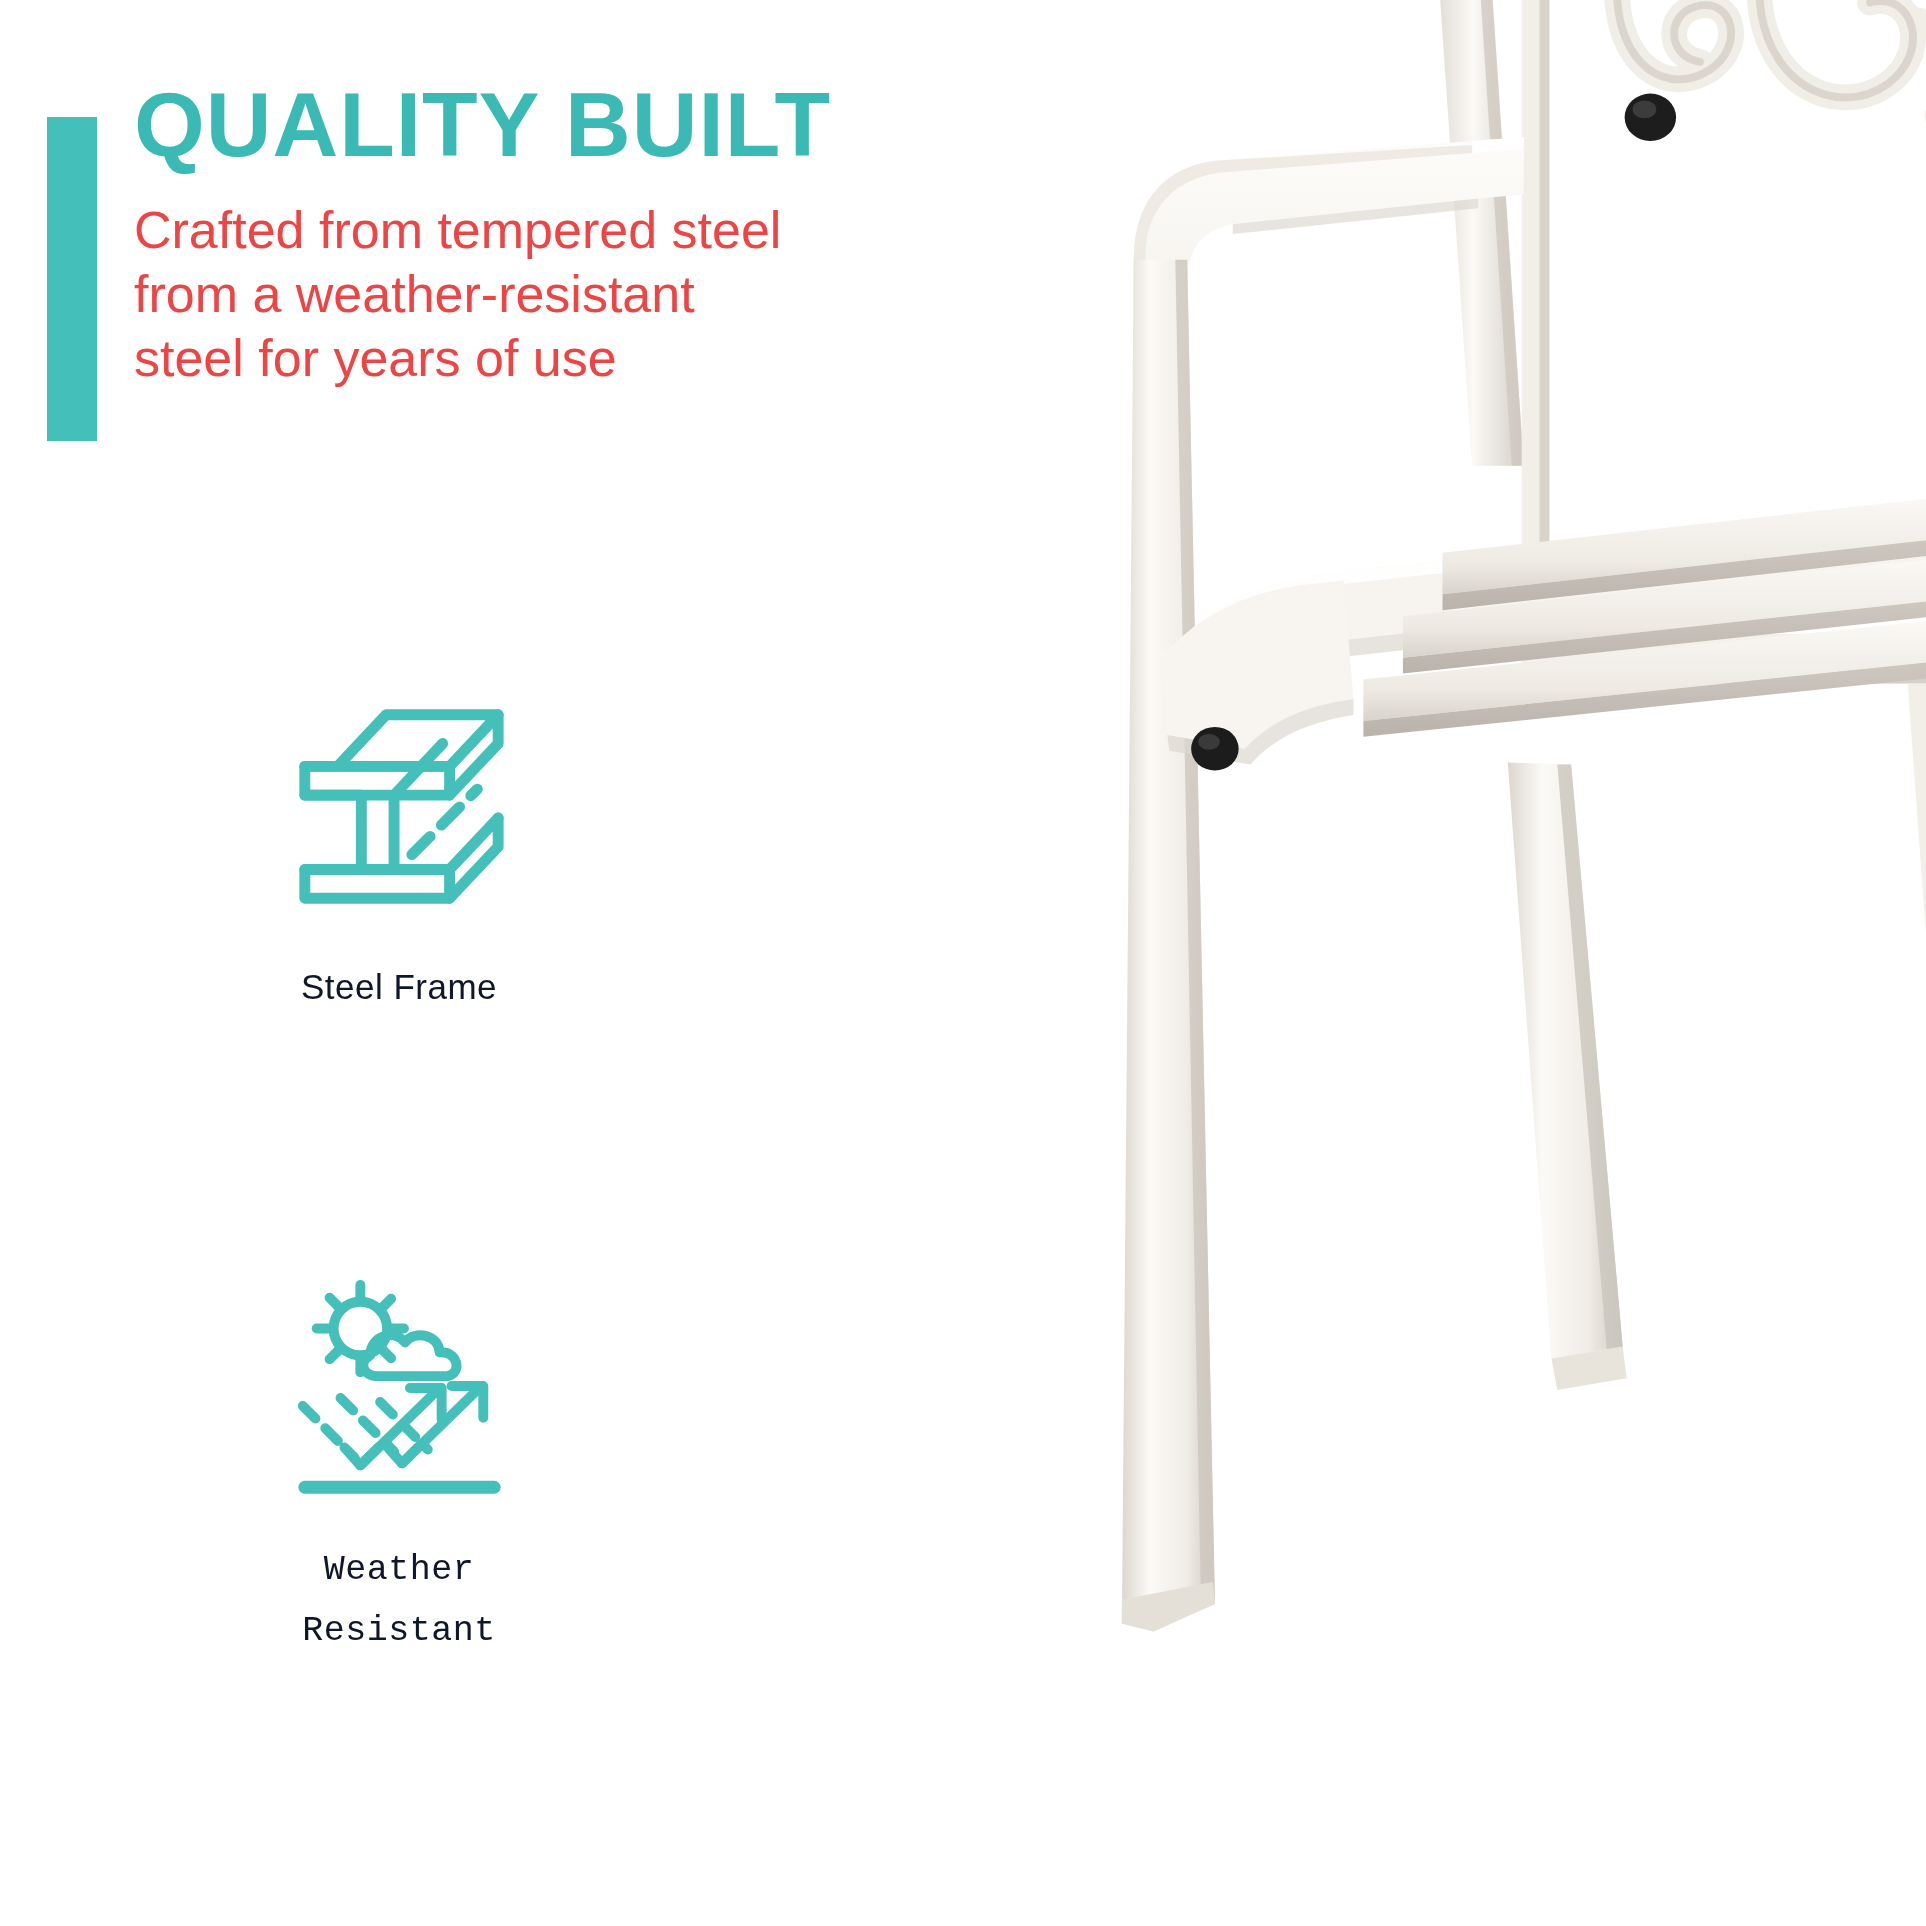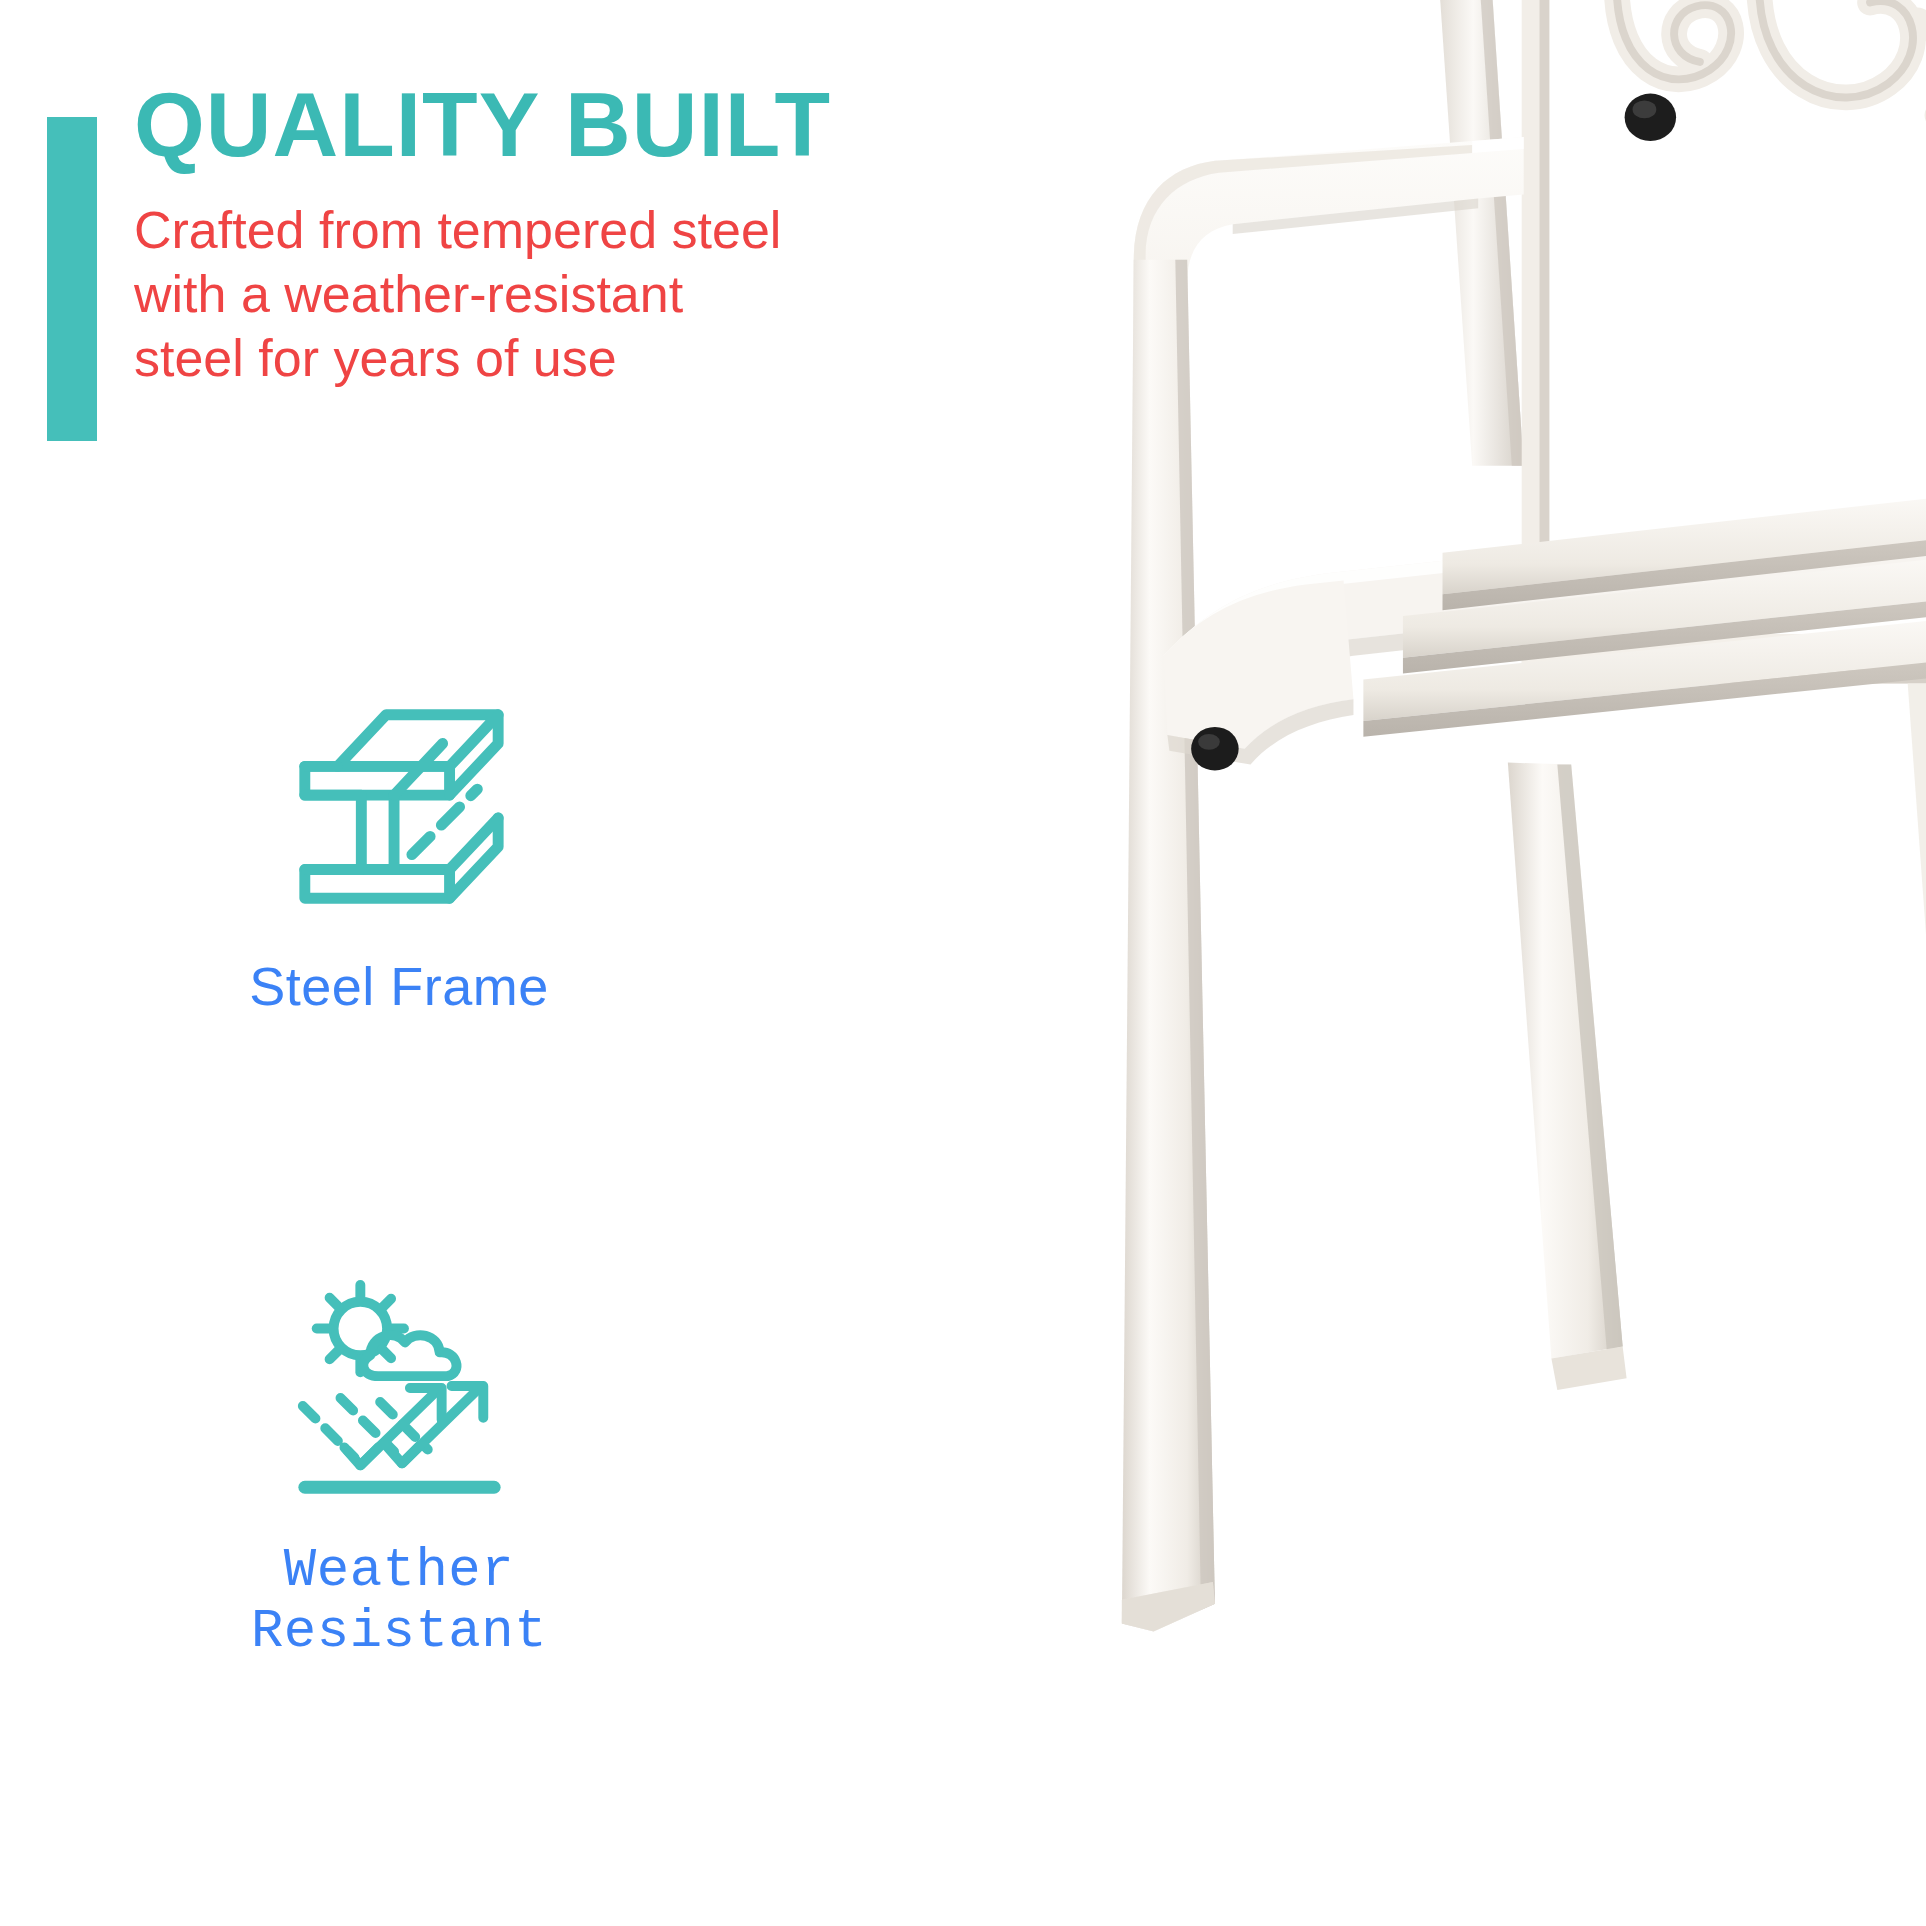--- a/index.html
+++ b/index.html
@@ -64,22 +64,22 @@
 
   .feature-icon {
     width: 614px;
     height: 233px;
     display: flex;
     align-items: center;
     justify-content: center;
   }
   .feature-label {
     margin-top: 30px;
-    color: #3b82f6;
-    font-size: 54px;
+    color: #0f172a;
+    font-size: 35px;
     line-height: 61px;
     font-weight: 300;
     letter-spacing: 0.5px;
   }
   .feature-label .l2 { display: block; }
 
   
   #photo {
     position: absolute;
     left: 871px;
@@ -94,21 +94,21 @@
 <body>
 
 <div id="stage">
 
   <div id="accent-bar"></div>
 
   <div id="headline">QUALITY BUILT</div>
 
   <div id="subhead">
     <div>Crafted from tempered steel</div>
-    <div>with a weather-resistant</div>
+    <div>from a weather-resistant</div>
     <div>steel for years of use</div>
   </div>
 
   <div class="feature" id="feature-steel">
     <div class="feature-icon">
       <svg width="233" height="233" viewBox="0 0 235 235" fill="none" stroke="#45bfba" stroke-width="11" stroke-linecap="round" stroke-linejoin="round">
 
         <path d="M55 74 L104 22 L217 22 L168 74 Z"></path>
 
         <path d="M22 74 L168 74 L168 103 L22 103 Z"></path>

